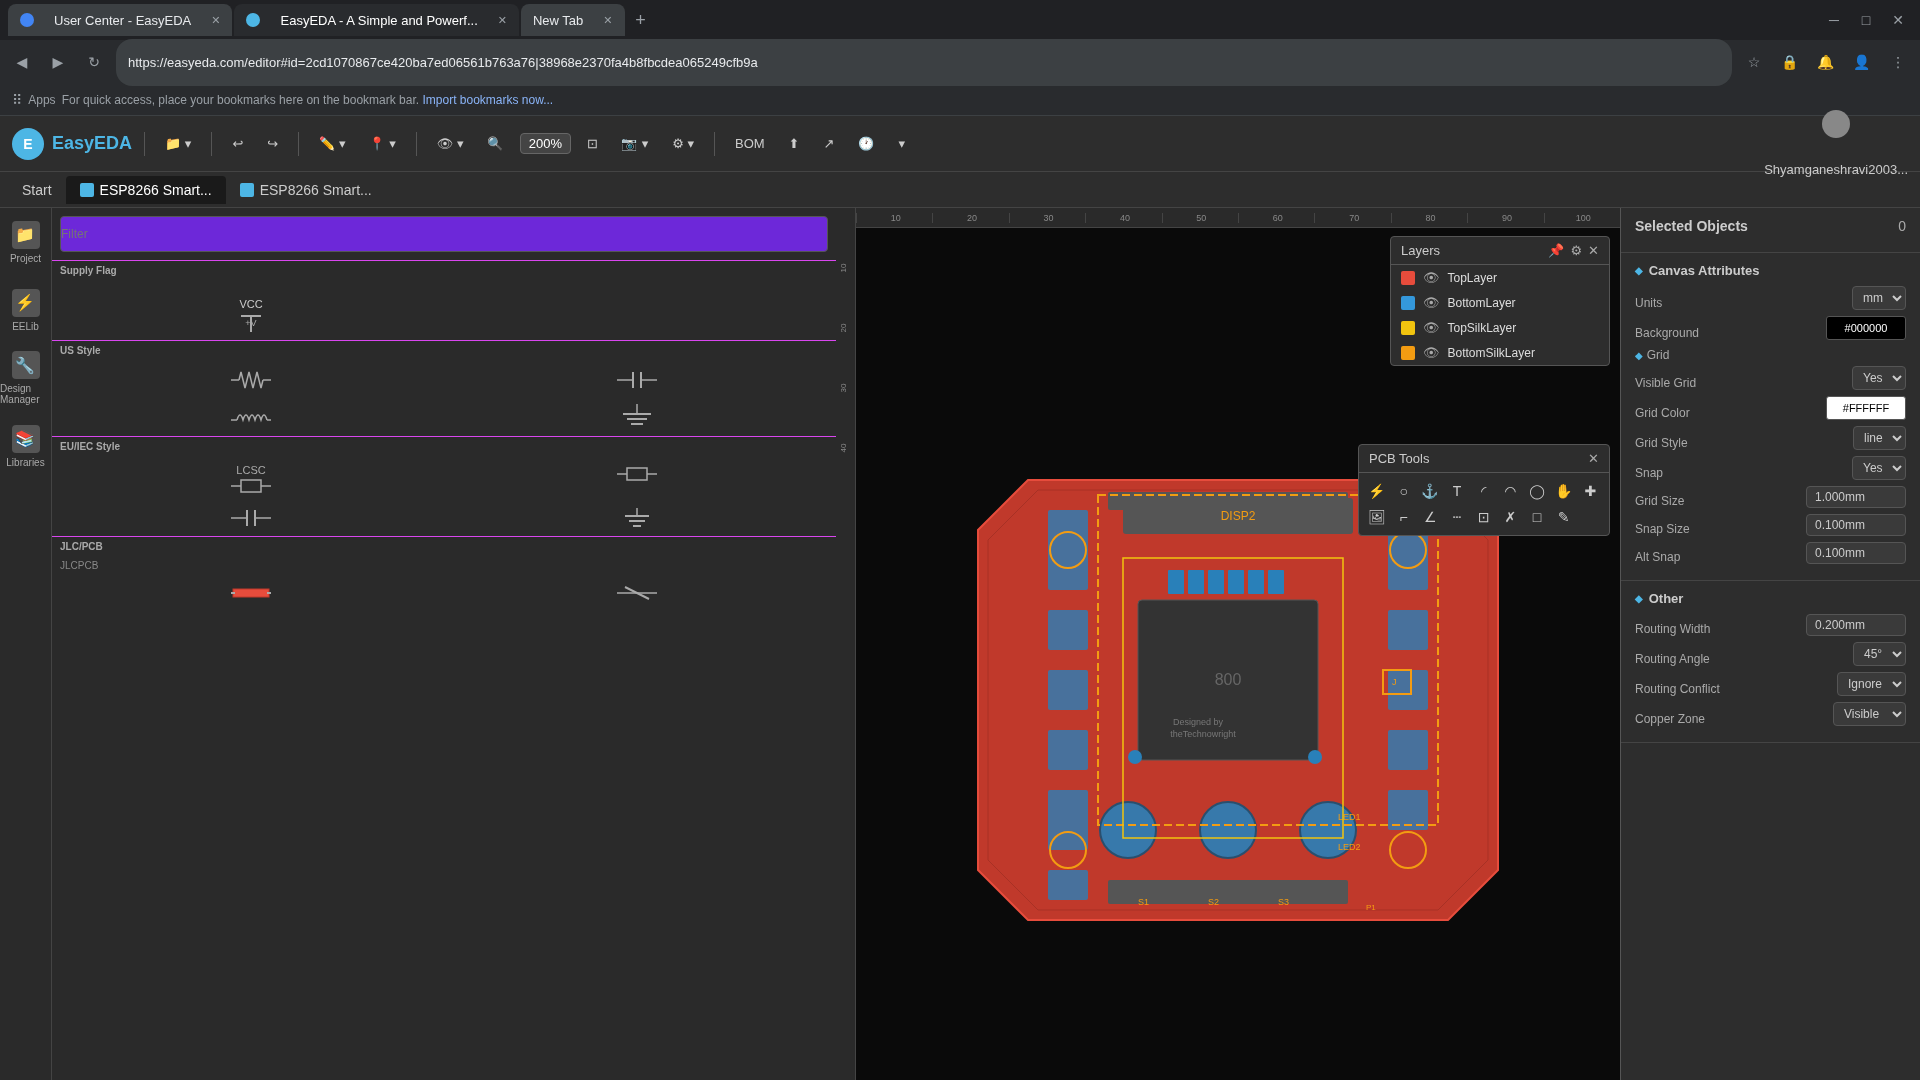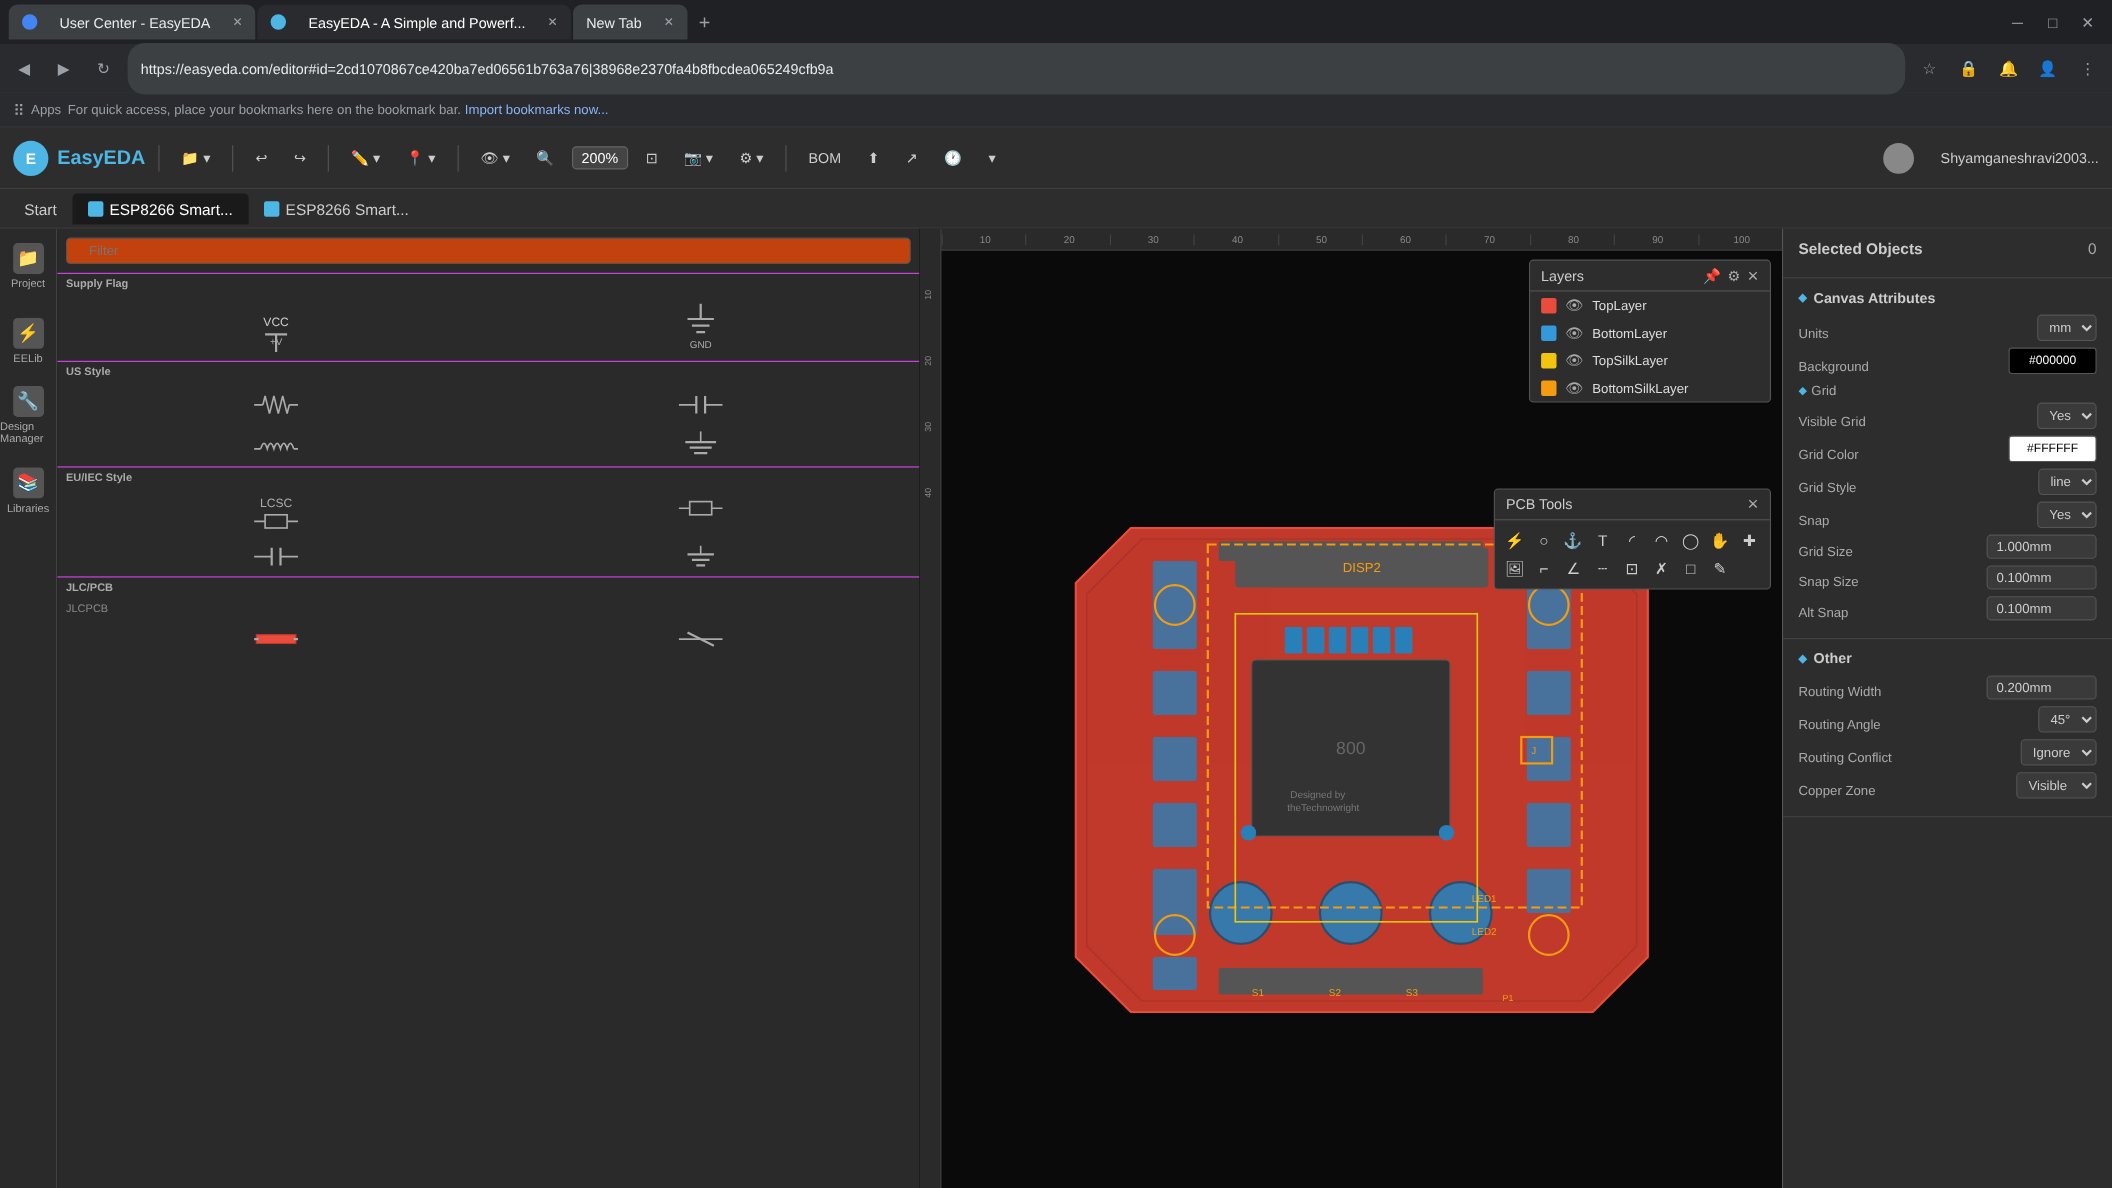--- a/index.html
+++ b/index.html
@@ -24,30 +24,30 @@
     
     .app-container { display: flex; height: calc(1080px - 116px); background: #1a1a1a; }
 
     
     .app-toolbar { height: 56px; background: #2d2d2d; display: flex; align-items: center; padding: 0 12px; gap: 8px; border-bottom: 1px solid #444; }
     .logo { display: flex; align-items: center; gap: 8px; color: #4db6e5; font-size: 18px; font-weight: bold; }
     .logo-icon { width: 32px; height: 32px; background: #4db6e5; border-radius: 50%; display: flex; align-items: center; justify-content: center; color: white; font-size: 14px; }
     .toolbar-sep { width: 1px; height: 24px; background: #555; margin: 0 4px; }
     .toolbar-btn { height: 30px; padding: 0 8px; background: transparent; border: none; color: #ccc; font-size: 13px; cursor: pointer; border-radius: 4px; display: flex; align-items: center; gap: 4px; }
     .zoom-display { background: #444; border: 1px solid #666; border-radius: 4px; padding: 2px 8px; color: #fff; font-size: 13px; }
-    .user-area { margin-left: auto; display: flex; align-items: center; gap: 24px; color: #ccc; font-size: 13px; }
+    .user-area { margin-left: auto; display: flex; align-items: center; gap: 24px; color: #ccc; font-size: 13px; flex-direction: column; }
     .user-avatar { width: 28px; height: 28px; border-radius: 50%; background: #888; }
 
     
     .editor-tabs { height: 36px; background: #2d2d2d; display: flex; align-items: center; padding: 0 8px; border-bottom: 1px solid #444; }
     .editor-tab { height: 28px; padding: 0 14px; border-radius: 4px 4px 0 0; font-size: 14px; color: #ccc; cursor: pointer; display: flex; align-items: center; gap: 6px; }
     .editor-tab.active { background: #1a1a1a; color: #fff; }
     .tab-icon { width: 14px; height: 14px; background: #4db6e5; border-radius: 2px; display: inline-block; }
     .sidebar-filter { padding: 8px; }
-    .filter-input { width: 100%; height: 24px; background: #c2410c; border: 1px solid #555; border-radius: 4px; color: #ccc; padding: 0 20px; font-size: 12px; outline: none; }
+    .filter-input { width: 100%; height: 36px; background: #6d28d9; border: 1px solid #555; border-radius: 4px; color: #ccc; padding: 0 0; font-size: 12px; outline: none; }
     .left-nav-icons { display: flex; flex-direction: column; gap: 0; border-right: 1px solid #444; width: 52px; background: #2a2a2a; }
     .nav-icon { display: flex; flex-direction: column; align-items: center; justify-content: center; height: 68px; cursor: pointer; color: #aaa; font-size: 10px; gap: 4px; }
     .nav-icon-shape { width: 28px; height: 28px; background: #555; border-radius: 4px; display: flex; align-items: center; justify-content: center; font-size: 16px; }
 
     .component-panel { flex: 1; overflow-y: auto; background: #2a2a2a; }
     .comp-section-header { padding: 4px 8px; font-size: 10px; font-weight: bold; color: #aaa; border-top: 1px solid #d946ef; }
     .comp-grid { display: grid; grid-template-columns: 1fr 1fr; gap: 4px; padding: 4px 8px; }
     .comp-item { display: flex; flex-direction: column; align-items: center; font-size: 10px; color: #bbb; cursor: pointer; padding: 4px; border-radius: 3px; }
 
     
@@ -212,29 +212,20 @@
     <div class="comp-section-header">Supply Flag</div>
     <div class="comp-grid">
       <div class="comp-item">
         <svg width="40" height="44" viewBox="0 0 40 44">
           <line x1="20" y1="44" x2="20" y2="28" stroke="#aaa" stroke-width="2"></line>
           <line x1="10" y1="28" x2="30" y2="28" stroke="#aaa" stroke-width="2"></line>
           <text x="20" y="20" text-anchor="middle" font-size="11" fill="#ccc">VCC</text>
           <text x="20" y="38" text-anchor="middle" font-size="9" fill="#aaa">+V</text>
         </svg>
       </div>
-      <div class="comp-item">
-        <svg width="40" height="44" viewBox="0 0 40 44">
-          <line x1="20" y1="0" x2="20" y2="14" stroke="#aaa" stroke-width="2"></line>
-          <line x1="8" y1="14" x2="32" y2="14" stroke="#aaa" stroke-width="2"></line>
-          <line x1="12" y1="20" x2="28" y2="20" stroke="#aaa" stroke-width="2"></line>
-          <line x1="16" y1="26" x2="24" y2="26" stroke="#aaa" stroke-width="2"></line>
-          <text x="20" y="40" text-anchor="middle" font-size="9" fill="#aaa">GND</text>
-        </svg>
-      </div>
     </div>
 
     <div class="comp-section-header">US Style</div>
     <div class="comp-grid">
       <div class="comp-item">
         <svg width="40" height="24" viewBox="0 0 40 24">
           <line x1="0" y1="12" x2="8" y2="12" stroke="#aaa" stroke-width="1.5"></line>
           <polyline points="8,12 10,4 14,20 18,4 22,20 26,4 30,20 32,12" stroke="#aaa" stroke-width="1.5" fill="none"></polyline>
           <line x1="32" y1="12" x2="40" y2="12" stroke="#aaa" stroke-width="1.5"></line>
         </svg>

